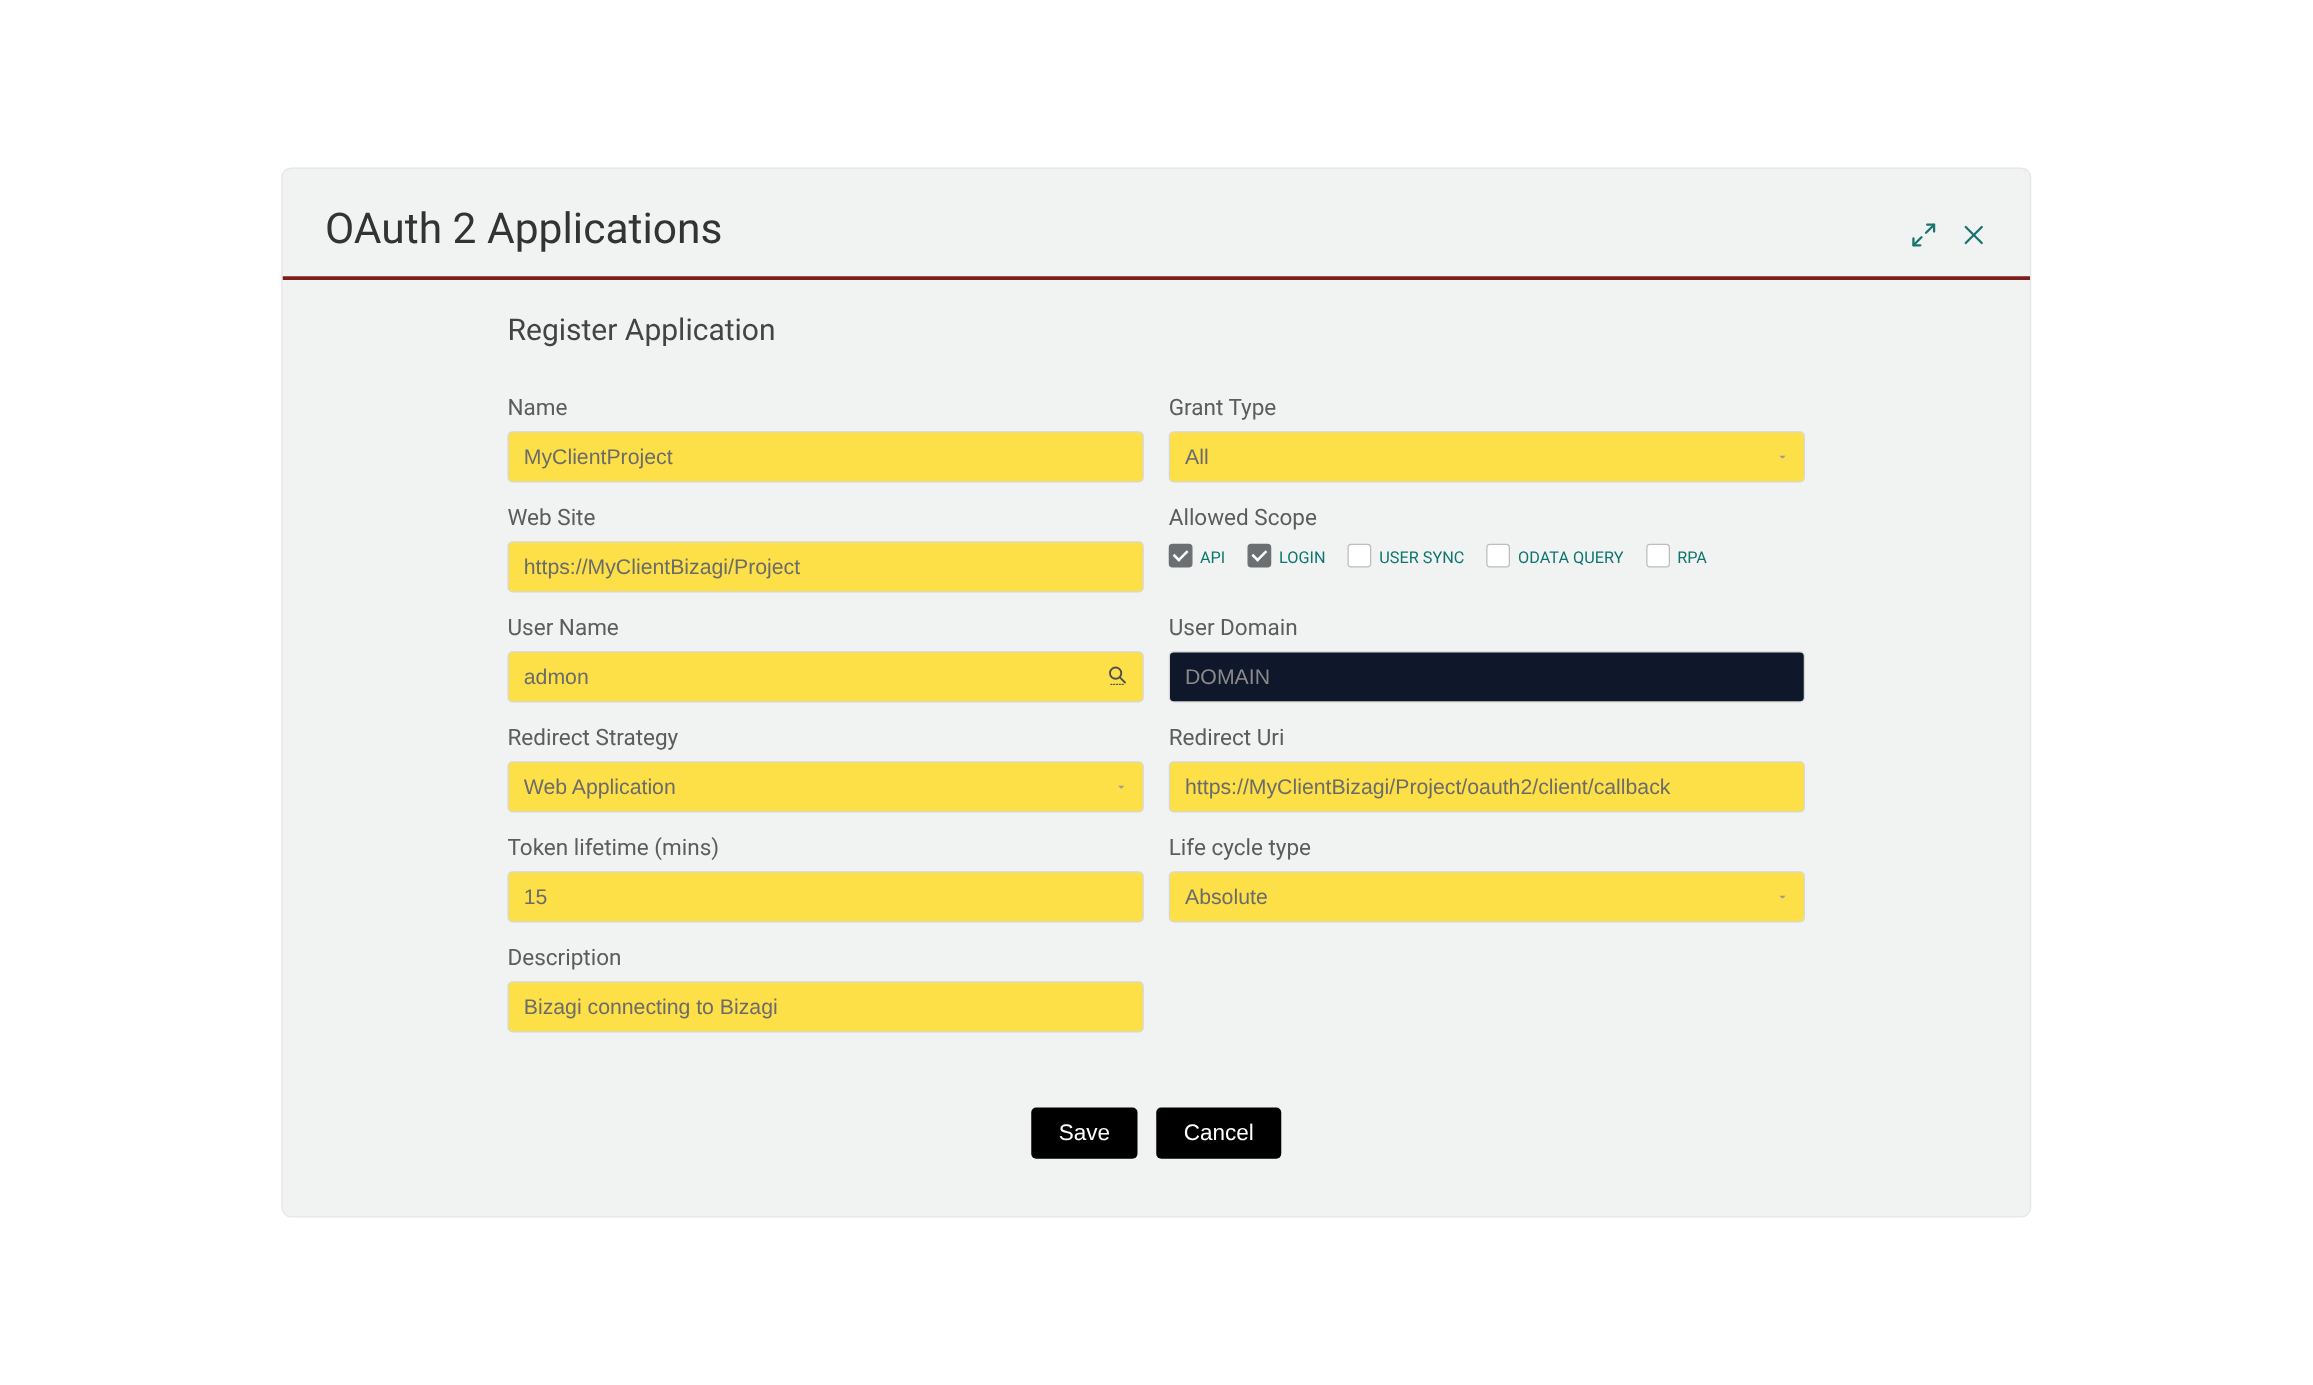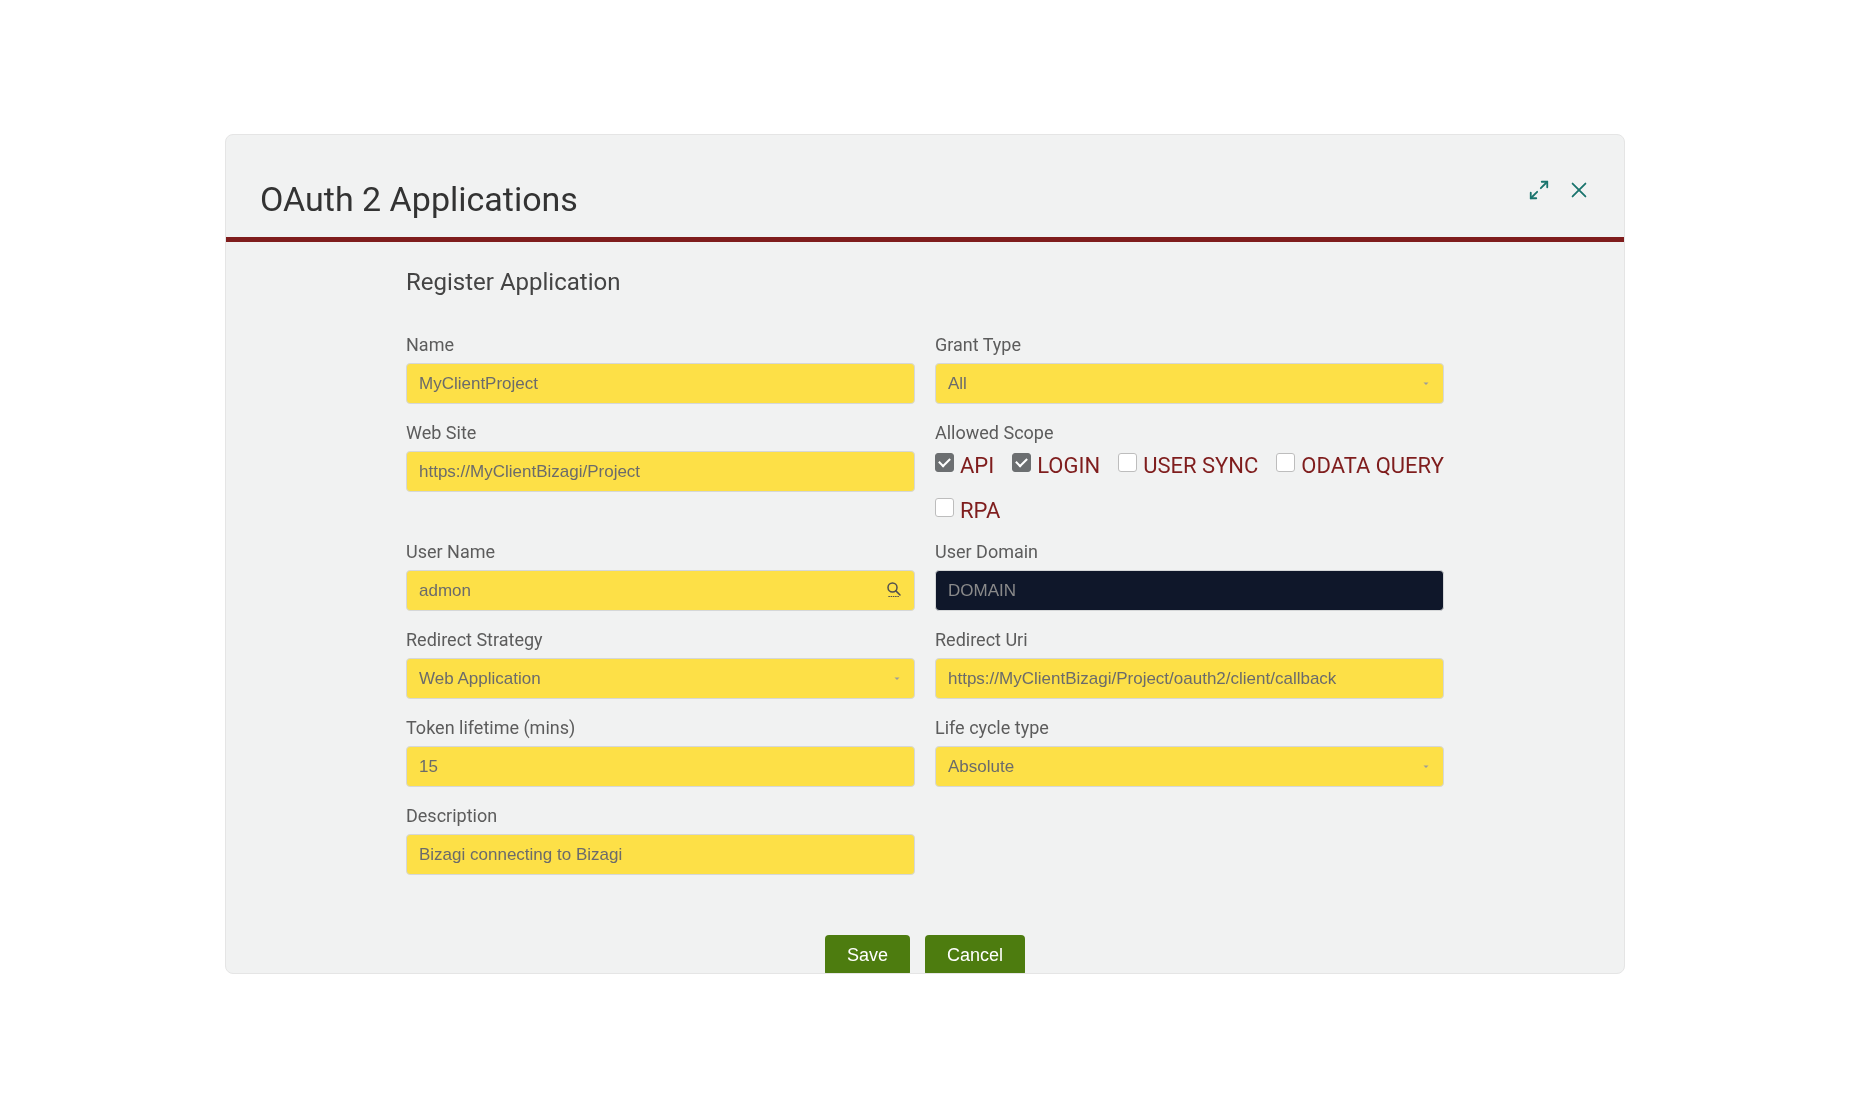--- a/index.html
+++ b/index.html
@@ -17,23 +17,23 @@
       height: 840px;
       background: #f1f2f2;
       border: 1px solid #e5e5e5;
       border-radius: 8px;
       position: relative;
       overflow: hidden;
     }
     .dialog-header {
       display: flex;
       justify-content: space-between;
-      align-items: flex-start;
-      padding: 44px 34px 18px 34px;
-      border-bottom: 5px solid #7f1d1d;
+      align-items: flex-end;
+      padding: 28px 34px 18px 34px;
+      border-bottom: 3px solid #7f1d1d;
     }
     .dialog-title {
       font-size: 34px;
       font-weight: 400;
       color: #333333;
     }
     .dialog-icons { display: flex; gap: 18px; align-items: center; }
     .dialog-icons svg { cursor: pointer; }
     .dialog-body {
       padding: 26px 0 0 0;
@@ -98,24 +98,24 @@
       cursor: pointer;
     }
     .checkbox-row {
       display: flex;
       flex-wrap: wrap;
       gap: 20px 18px;
       margin-top: 2px;
     }
     .chk {
       display: flex;
-      align-items: flex-start;
+      align-items: flex-end;
       gap: 6px;
-      font-size: 22px;
-      color: #7f1d1d;
+      font-size: 13px;
+      color: #0f766e;
       cursor: pointer;
     }
     .chk-box {
       width: 19px;
       height: 19px;
       border: 1px solid #bdbdbd;
       border-radius: 3px;
       background: #fff;
       display: flex;
       align-items: center;
@@ -136,21 +136,21 @@
     .dialog-footer {
       margin-top: 60px;
       display: flex;
       justify-content: center;
       gap: 15px;
     }
     .btn {
       padding: 10px 22px;
       border: none;
       border-radius: 4px;
-      background: #4d7c0f;
+      background: #000000;
       color: #fff;
       font-size: 18px;
       cursor: pointer;
     }
     
     .dialog-body::-webkit-scrollbar { width: 10px; }
     .dialog-body::-webkit-scrollbar-track { background: transparent; }
     .dialog-body::-webkit-scrollbar-thumb { background: #c3c3c3; border-radius: 5px; }
   </style>
 </head>

